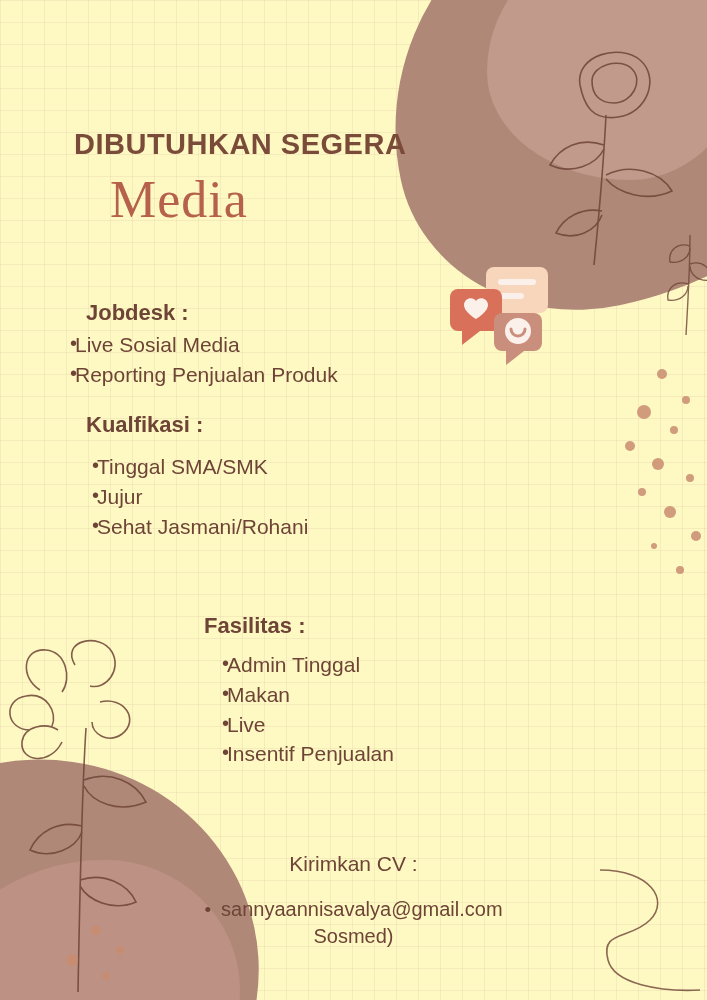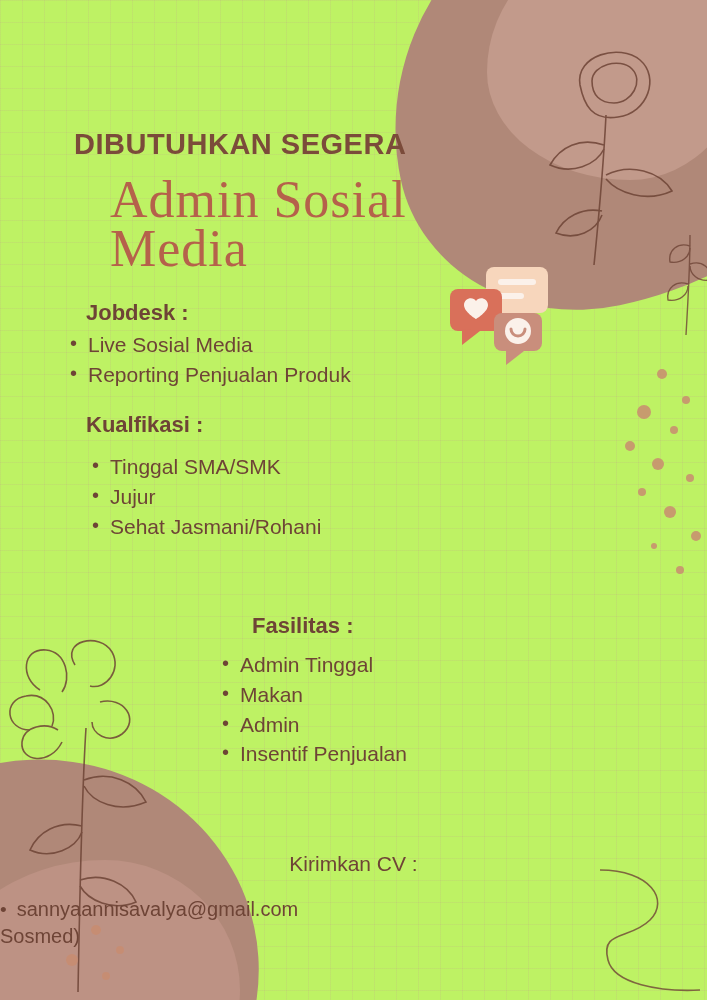--- a/index.html
+++ b/index.html
@@ -5,21 +5,21 @@
   * { box-sizing: border-box; margin: 0; padding: 0; }
   html, body {
     width: 707px; height: 1000px;
     font-family: "Liberation Sans", sans-serif;
     background: #FBF1EA;
     overflow: hidden;
   }
   #poster {
     position: relative;
     width: 707px; height: 1000px;
-    background: #bef264;
+    background: #fef9c3;
     overflow: hidden;
   }
   
   #grid {
     position: absolute; inset: 0;
     background-image:
       linear-gradient(to right, rgba(198,160,140,0.16) 1px, transparent 1px),
       linear-gradient(to bottom, rgba(198,160,140,0.16) 1px, transparent 1px);
     background-size: 22px 22px;
     pointer-events: none;
@@ -76,39 +76,39 @@
   .sec-head {
     position: absolute;
     font-size: 22px; font-weight: bold; color: #6E4436;
     font-family: "Liberation Sans", sans-serif;
   }
   .lst {
     position: absolute;
     font-size: 21px; color: #6E4436; line-height: 1.42;
     font-family: "Liberation Sans", sans-serif;
   }
-  .lst li { list-style: none; position: relative; padding-left: 22px; }
+  .lst li { list-style: none; position: relative; padding-left: 9px; }
   .lst li::before {
     content: "•"; position: absolute; left: 4px; top: -1px;
     font-size: 20px; color: #6E4436;
   }
   #jobdesk-head { left: 86px; top: 300px; }
   #jobdesk-list { left: 66px; top: 330px; }
   #kualifikasi-head { left: 86px; top: 412px; }
   #kualifikasi-list { left: 88px; top: 452px; }
-  #fasilitas-head { left: 204px; top: 613px; margin-left: 48px; }
+  #fasilitas-head { left: 204px; top: 613px; }
   #fasilitas-list { left: 218px; top: 650px; }
 
   #cv-head {
     position: absolute; left: 0; right: 0; top: 852px;
     text-align: center; font-size: 21px; color: #6E4436;
   }
   #cv-list {
     position: absolute; left: 0; right: 0; top: 896px;
-    font-size: 20px; color: #6E4436; line-height: 1.35;
+    text-align: center; font-size: 20px; color: #6E4436; line-height: 1.35;
   }
   #cv-list .email::before {
     content: "•"; margin-right: 10px; font-size: 19px;
   }
   
   .chat-wrap { position: absolute; left: 448px; top: 265px; width: 110px; height: 110px; }
 </style>
 </head>
 <body>
 
@@ -197,42 +197,41 @@
         <circle cx="70" cy="66" r="13" fill="#FBF1EA"></circle>
         <path d="M63 64 a7 7 0 0 0 14 0" fill="none" stroke="#C98E7C" stroke-width="3" stroke-linecap="round"></path>
       </g>
     </svg>
   </div>
 
   <div class="content">
     <div class="hdr-small">DIBUTUHKAN SEGERA</div>
 
     <div class="title">
-      <div>Admin Sosial</div>
       <div>Media</div>
     </div>
 
     <div class="sec-head" id="jobdesk-head">Jobdesk :</div>
     <ul class="lst" id="jobdesk-list">
       <li>Live Sosial Media</li>
       <li>Reporting Penjualan Produk</li>
     </ul>
 
     <div class="sec-head" id="kualifikasi-head">Kualfikasi :</div>
     <ul class="lst" id="kualifikasi-list">
       <li>Tinggal SMA/SMK</li>
       <li>Jujur</li>
       <li>Sehat Jasmani/Rohani</li>
     </ul>
 
     <div class="sec-head" id="fasilitas-head">Fasilitas :</div>
     <ul class="lst" id="fasilitas-list">
       <li>Admin Tinggal</li>
       <li>Makan</li>
-      <li>Admin</li>
+      <li>Live</li>
       <li>Insentif Penjualan</li>
     </ul>
 
     <div id="cv-head">Kirimkan CV :</div>
     <div id="cv-list">
       <div class="email">sannyaannisavalya@gmail.com</div>
       <div>Sosmed)</div>
     </div>
   </div>
 </div>

